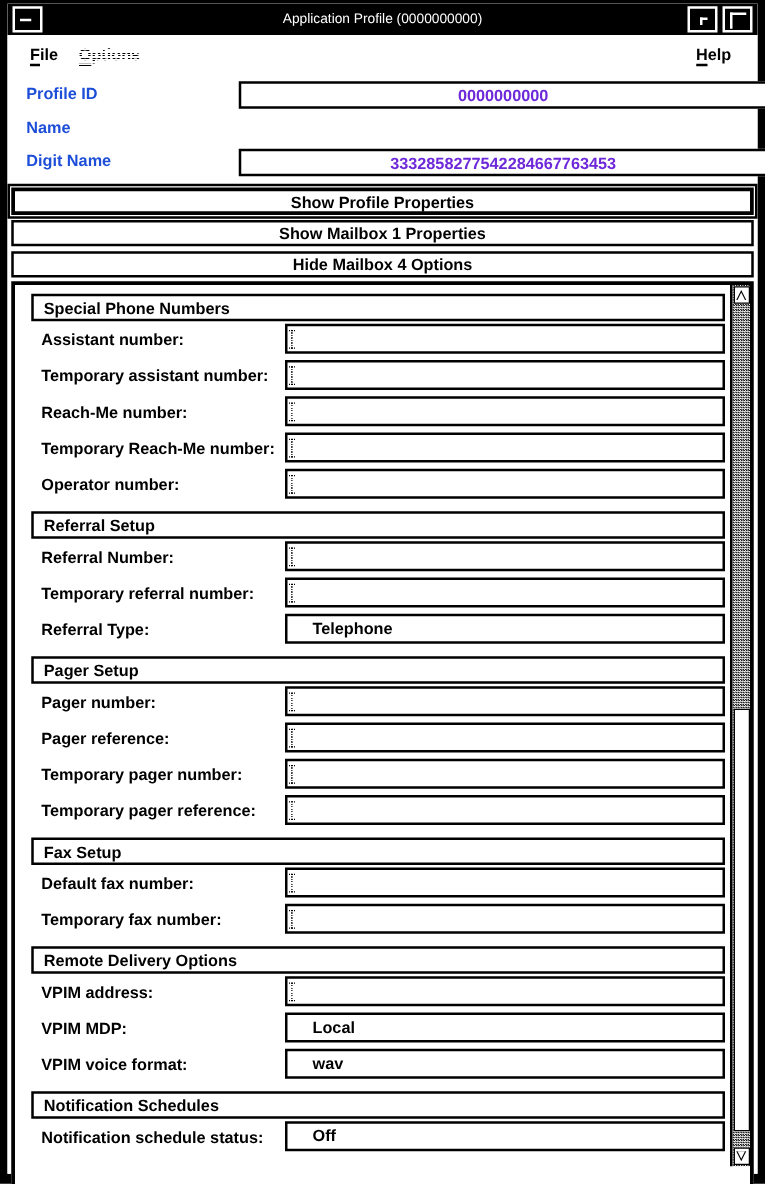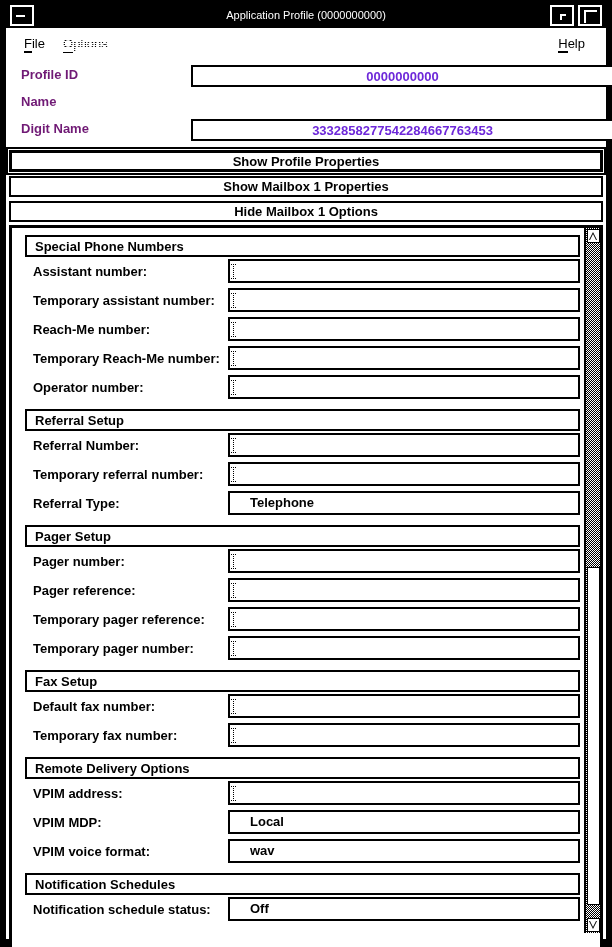--- a/index.html
+++ b/index.html
@@ -97,21 +97,21 @@
     left: 3px; top: 28px;
     width: 594px;
     height: 26px;
     background: #ffffff;
   }
   .menu-item {
     position: absolute;
     top: 4px;
     height: 18px;
     font-size: 13px;
-    font-weight: normal;
+    font-weight: bold;
     color: #000000;
     line-height: 18px;
     white-space: nowrap;
   }
   .menu-item .mn { border-bottom: 2px solid #000000; }
   .menu-file { left: 15px; }
   .menu-options { left: 54px; }
   .menu-help { right: 18px; }
   
   .menu-disabled {
@@ -133,21 +133,21 @@
   }
   .trow { position: absolute; left: 0; width: 594px; height: 22px; }
   .trow-0 { top: 5px; }
   .trow-1 { top: 32px; }
   .trow-2 { top: 59px; }
   .tlabel {
     position: absolute;
     left: 12px; top: 2px;
     font-size: 13px;
     font-weight: bold;
-    color: #701a75;
+    color: #1d4ed8;
     white-space: nowrap;
   }
   .tfield {
     position: absolute;
     left: 182px;
     width: 423px;
     height: 22px;
     box-sizing: border-box;
     background: #ffffff;
     border: 2px solid #000000;
@@ -413,21 +413,21 @@
         <span class="tlabel">Digit Name</span>
         <div class="tfield center">
           <span class="val">3332858277542284667763453</span>
         </div>
       </div>
 
     </div>
 
     <div class="bigbtn default btn-profile">Show Profile Properties</div>
     <div class="bigbtn btn-mailbox">Show Mailbox 1 Properties</div>
-    <div class="bigbtn btn-options">Hide Mailbox 1 Options</div>
+    <div class="bigbtn btn-options">Hide Mailbox 4 Options</div>
 
     <div class="panel">
       <div class="panel-clip">
         <div class="panel-content" id="panel-content">
             <div class="sect">
               <span class="txt">Special Phone Numbers</span>
             </div>
             <div class="frow">
               <span class="flabel">Assistant number:</span>
               <div class="finput">
@@ -497,28 +497,28 @@
               </div>
             </div>
             <div class="frow">
               <span class="flabel">Pager reference:</span>
               <div class="finput">
                 <span class="caret-dotted"></span>
                 <span class="val"></span>
               </div>
             </div>
             <div class="frow">
+              <span class="flabel">Temporary pager number:</span>
+              <div class="finput">
+                <span class="caret-dotted"></span>
+                <span class="val"></span>
+              </div>
+            </div>
+            <div class="frow">
               <span class="flabel">Temporary pager reference:</span>
-              <div class="finput">
-                <span class="caret-dotted"></span>
-                <span class="val"></span>
-              </div>
-            </div>
-            <div class="frow">
-              <span class="flabel">Temporary pager number:</span>
               <div class="finput">
                 <span class="caret-dotted"></span>
                 <span class="val"></span>
               </div>
             </div>
             <div class="sect">
               <span class="txt">Fax Setup</span>
             </div>
             <div class="frow">
               <span class="flabel">Default fax number:</span>

